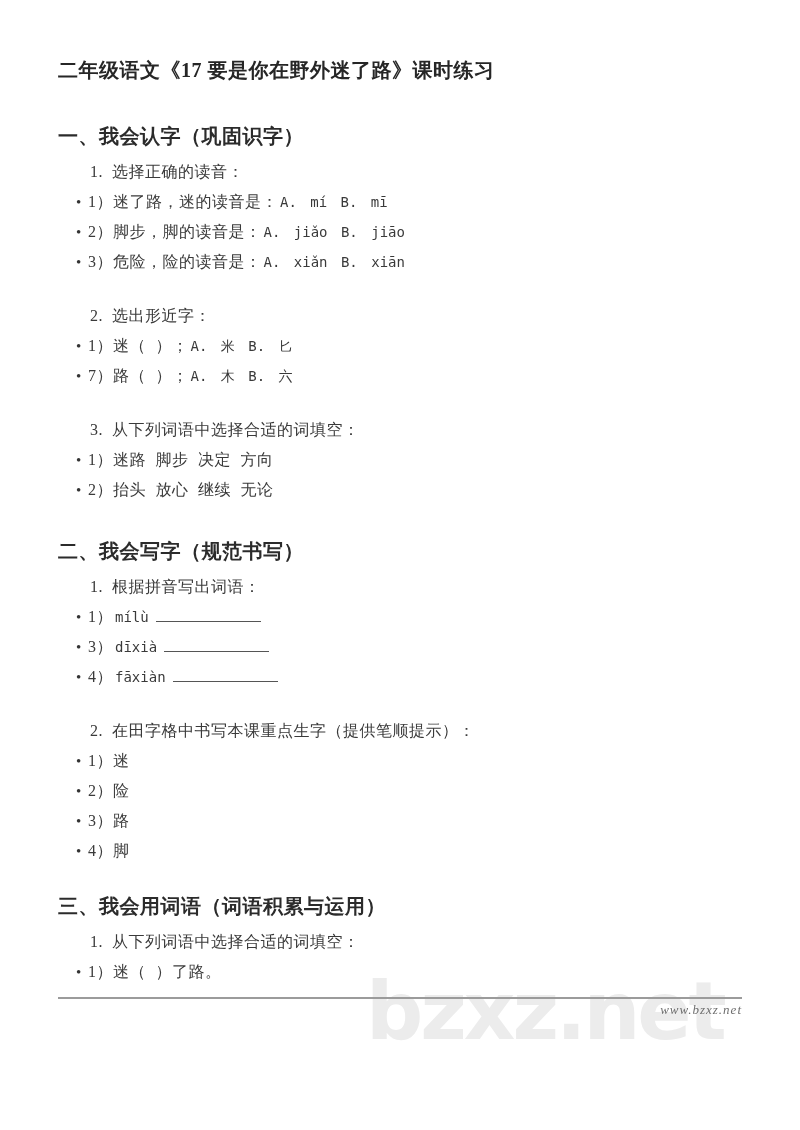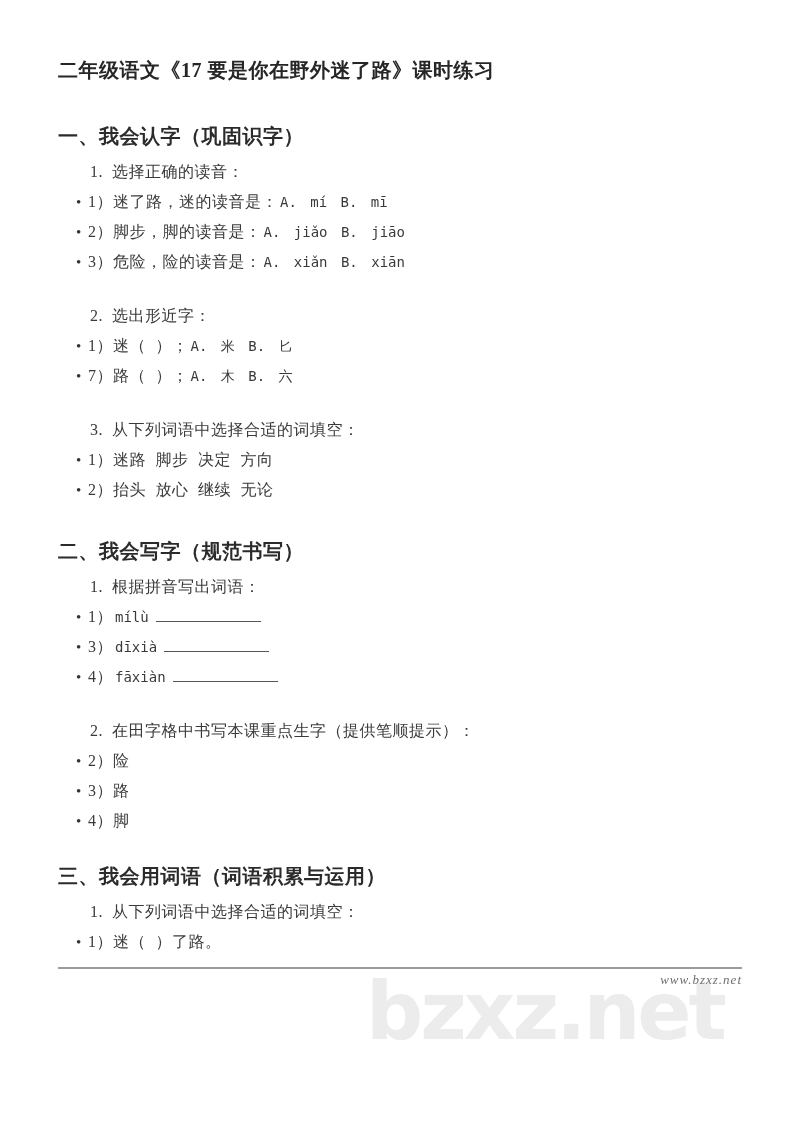--- a/index.html
+++ b/index.html
@@ -108,20 +108,21 @@
       <div class="items">
         <div class="item"><span class="bullet">•</span><span>1）</span><span class="latin">mílù</span><span class="blank"></span></div>
         <div class="item"><span class="bullet">•</span><span>3）</span><span class="latin">dīxià</span><span class="blank"></span></div>
         <div class="item"><span class="bullet">•</span><span>4）</span><span class="latin">fāxiàn</span><span class="blank"></span></div>
       </div>
     </div>
 
     <div class="group">
       <div class="prompt"><span class="prompt-num">2.</span><span>在田字格中书写本课重点生字（提供笔顺提示）：</span></div>
       <div class="items">
+        <div class="item"><span class="bullet">•</span><span>1）迷</span></div>
         <div class="item"><span class="bullet">•</span><span>2）险</span></div>
         <div class="item"><span class="bullet">•</span><span>3）路</span></div>
         <div class="item"><span class="bullet">•</span><span>4）脚</span></div>
       </div>
     </div>
   </div>
 
   <div class="section section-3">
     <h2 class="sec-heading">三、我会用词语（词语积累与运用）</h2>
 

